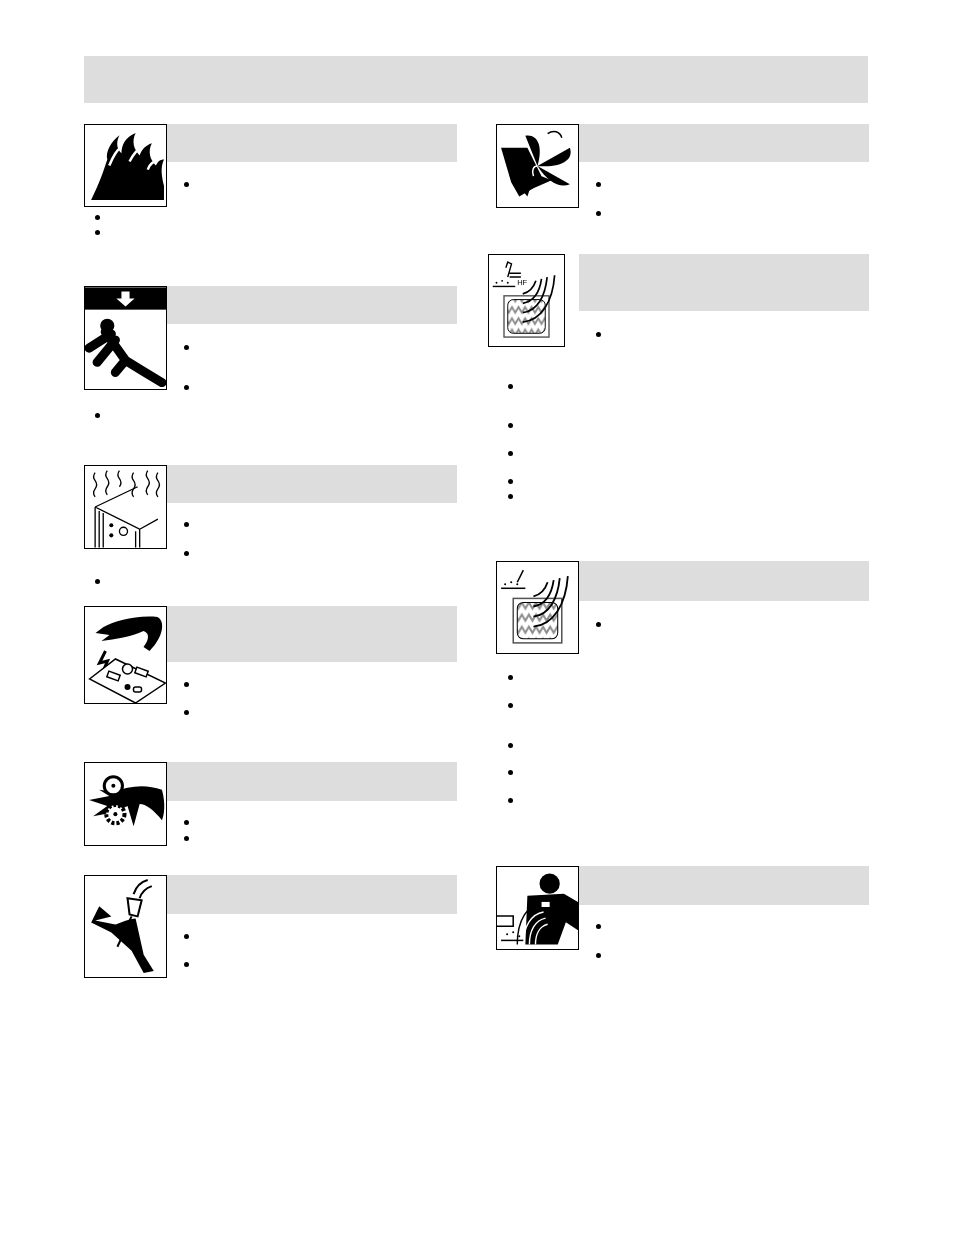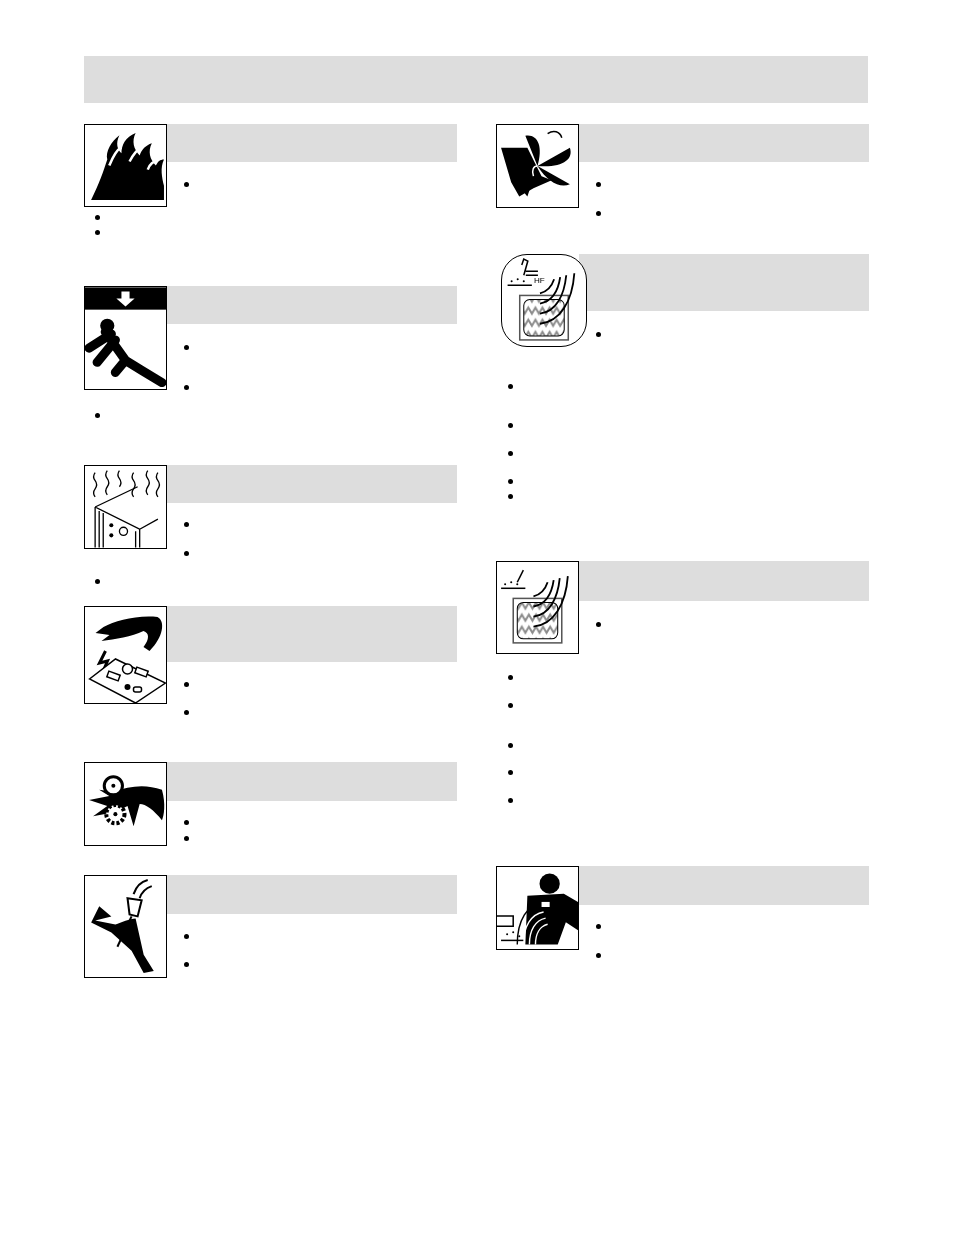--- a/index.html
+++ b/index.html
@@ -119,21 +119,21 @@
           <path d="M40 40 L28 10 C40 8 46 20 40 40 Z M40 40 L72 22 C76 34 64 42 40 40 Z M40 40 L72 58 C62 62 50 56 40 40 Z M40 40 L30 70 C22 62 26 50 40 40 Z" fill="#000"></path>
           <path d="M4 22 L30 22 L44 50 L54 54 L36 62 L22 70 L14 56 Z" fill="#000"></path>
           <path d="M36 50 C34 44 36 40 40 40" stroke="#fff" stroke-width="1.5" fill="none"></path>
         </svg>
       </div>
       <div class="bullet" style="left: 596px; top: 182px;"></div>
       <div class="bullet" style="left: 596px; top: 211px;"></div>
     </div>
     <div class="section">
       <div class="sec-bar" style="left: 579px; top: 254px; width: 290px; height: 57px;"></div>
-      <div class="icon-box" style="left: 501px; top: 254px; width: 86px; height: 93px; border-radius: 26px;">
+      <div class="icon-box" style="left: 488px; top: 254px; width: 77px; height: 93px;">
         <svg viewBox="0 0 80 90">
           <path d="M18 10 L20 4 L24 6 L20 20 M22 16 L34 16 M22 20 L34 20" stroke="#000" stroke-width="1.5" fill="none"></path>
           <path d="M4 30 L28 30" stroke="#000" stroke-width="1.5"></path>
           <circle cx="8" cy="26" r="1" fill="#000"></circle>
           <circle cx="14" cy="24" r="1" fill="#000"></circle>
           <circle cx="20" cy="26" r="1" fill="#000"></circle>
           <text x="30" y="28" class="hf-label">HF</text>
           <rect x="16" y="40" width="48" height="44" fill="none" stroke="#555" stroke-width="1.5"></rect>
           <rect x="20" y="44" width="40" height="36" rx="6" fill="url(#zig)" stroke="#000" stroke-width="1"></rect>
           <path d="M36 38 C44 36 48 30 50 24 M36 48 C48 46 54 36 56 22 M36 58 C52 56 60 40 62 20 M36 68 C56 66 68 46 70 18" stroke="#000" stroke-width="1.8" fill="none"></path>

